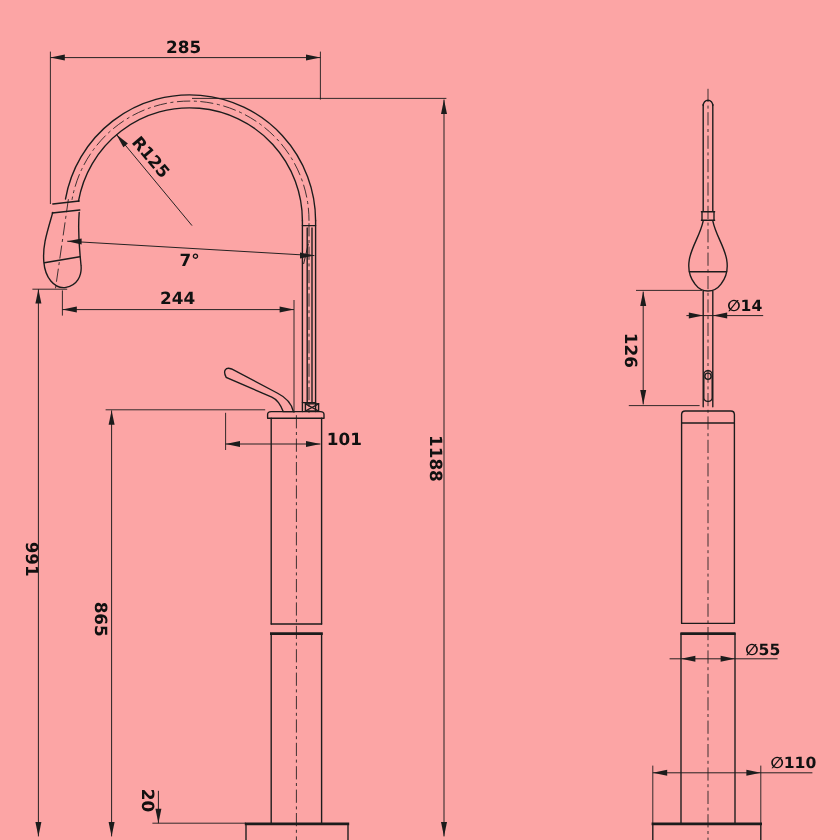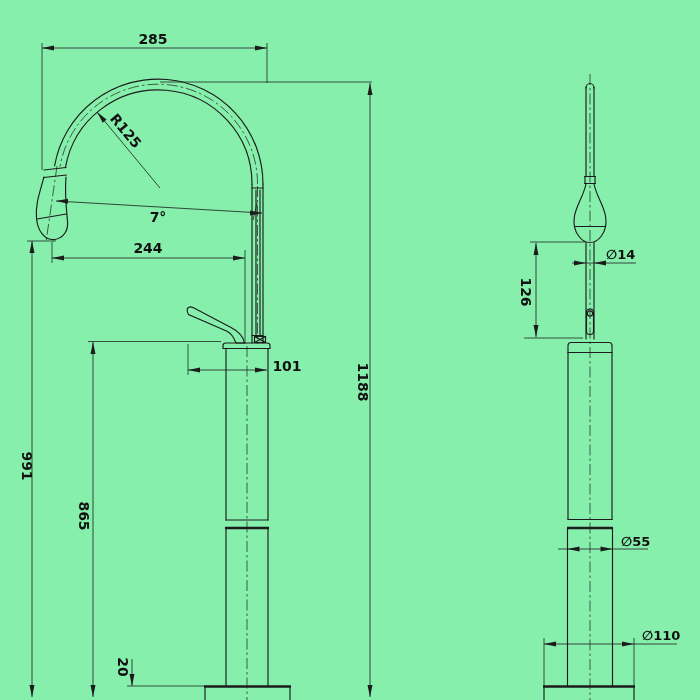--- a/index.html
+++ b/index.html
@@ -1,16 +1,16 @@
 <!DOCTYPE html>
 <html><head>
 <meta charset="utf-8">
 <style>
   html,body{margin:0;padding:0;background:#ffffff;}
-  .sheet{width:700px;height:700px;background:#86efac;position:relative;overflow:hidden;}
+  .sheet{width:700px;height:700px;background:#fca5a5;position:relative;overflow:hidden;}
   svg{display:block;}
   .obj{stroke:#1c1c1c;stroke-width:1.15;fill:none;stroke-linecap:round;}
   .obj-thick{stroke:#1c1c1c;stroke-width:2.3;fill:none;}
   .dim{stroke:#1c1c1c;stroke-width:0.8;fill:none;}
   .ext{stroke:#1c1c1c;stroke-width:0.75;fill:none;}
   .cl{stroke:#1c1c1c;stroke-width:0.7;fill:none;stroke-dasharray:11 3 2.5 3;}
   .arr{fill:#1c1c1c;stroke:none;}
   .dimtext{font-family:"DejaVu Sans","Liberation Sans",sans-serif;font-weight:bold;font-size:14px;fill:#111;}
   .dimtext-sm{font-family:"DejaVu Sans","Liberation Sans",sans-serif;font-weight:bold;font-size:13px;fill:#111;}
 </style>

